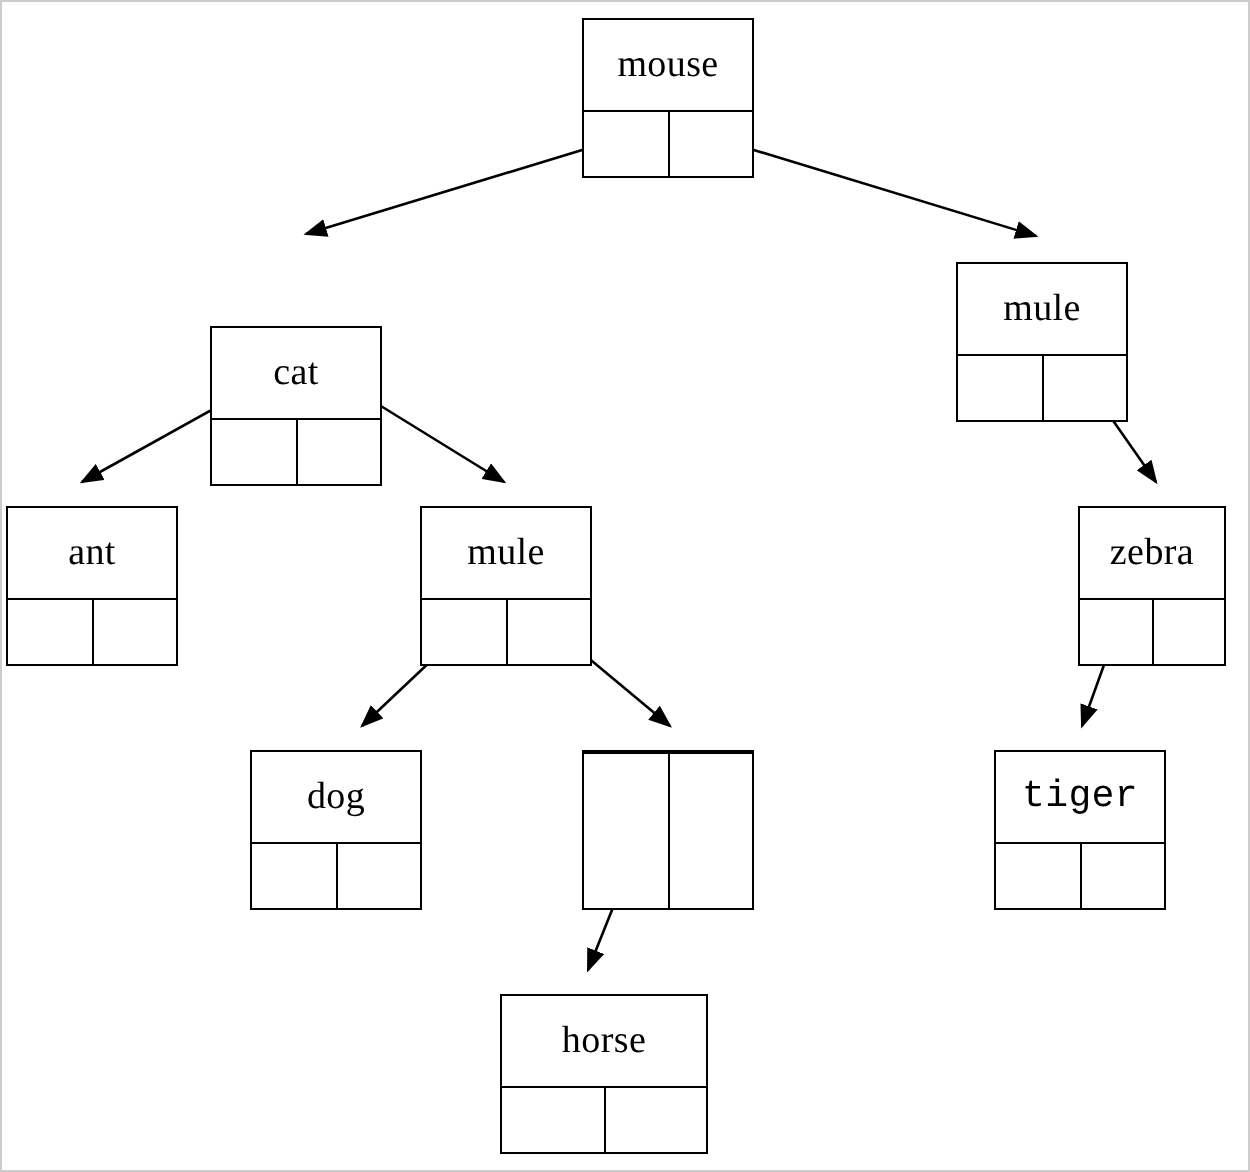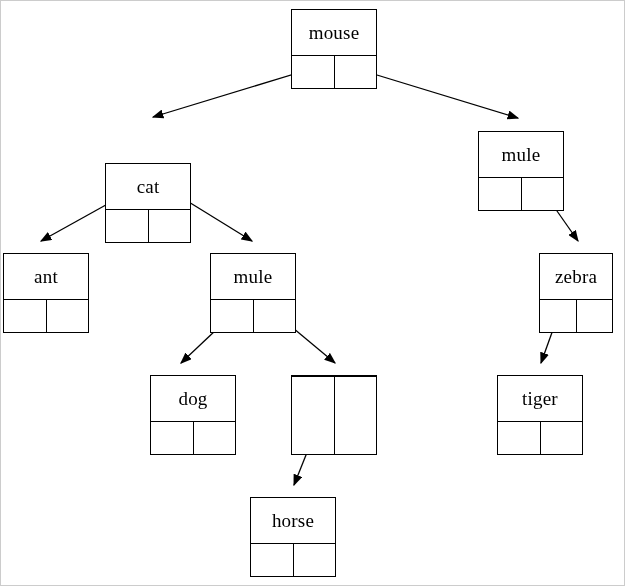--- a/index.html
+++ b/index.html
@@ -117,41 +117,41 @@
           <div class="ptr right"></div>
         </div>
       </div>
       <div class="node" style="left: 538px; top: 252px; width: 74px; height: 80px;">
         <div class="node-label" style="height: 45px;">zebra</div>
         <div class="node-pointers">
           <div class="ptr left"></div>
           <div class="ptr right"></div>
         </div>
       </div>
-      <div class="node" style="left: 149px; top: 374px; width: 86px; height: 80px;">
+      <div class="node" style="left: 124px; top: 374px; width: 86px; height: 80px;">
         <div class="node-label" style="height: 45px;">dog</div>
         <div class="node-pointers">
           <div class="ptr left"></div>
           <div class="ptr right"></div>
         </div>
       </div>
       <div class="node" style="left: 290px; top: 374px; width: 86px; height: 80px;">
         <div class="node-pointers">
           <div class="ptr left"></div>
           <div class="ptr right"></div>
         </div>
       </div>
-      <div class="node" style="left: 496px; top: 374px; width: 86px; height: 80px;">
+      <div class="node" style="left: 496px; top: 374px; width: 86px; height: 80px; font-family: Liberation Mono, monospace;">
         <div class="node-label" style="height: 45px;">tiger</div>
         <div class="node-pointers">
           <div class="ptr left"></div>
           <div class="ptr right"></div>
         </div>
       </div>
-      <div class="node" style="left: 249px; top: 496px; width: 86px; height: 80px;">
+      <div class="node" style="left: 249px; top: 496px; width: 104px; height: 80px;">
         <div class="node-label" style="height: 45px;">horse</div>
         <div class="node-pointers">
           <div class="ptr left"></div>
           <div class="ptr right"></div>
         </div>
       </div>
     </div>
 </div>
 
 </body></html>

